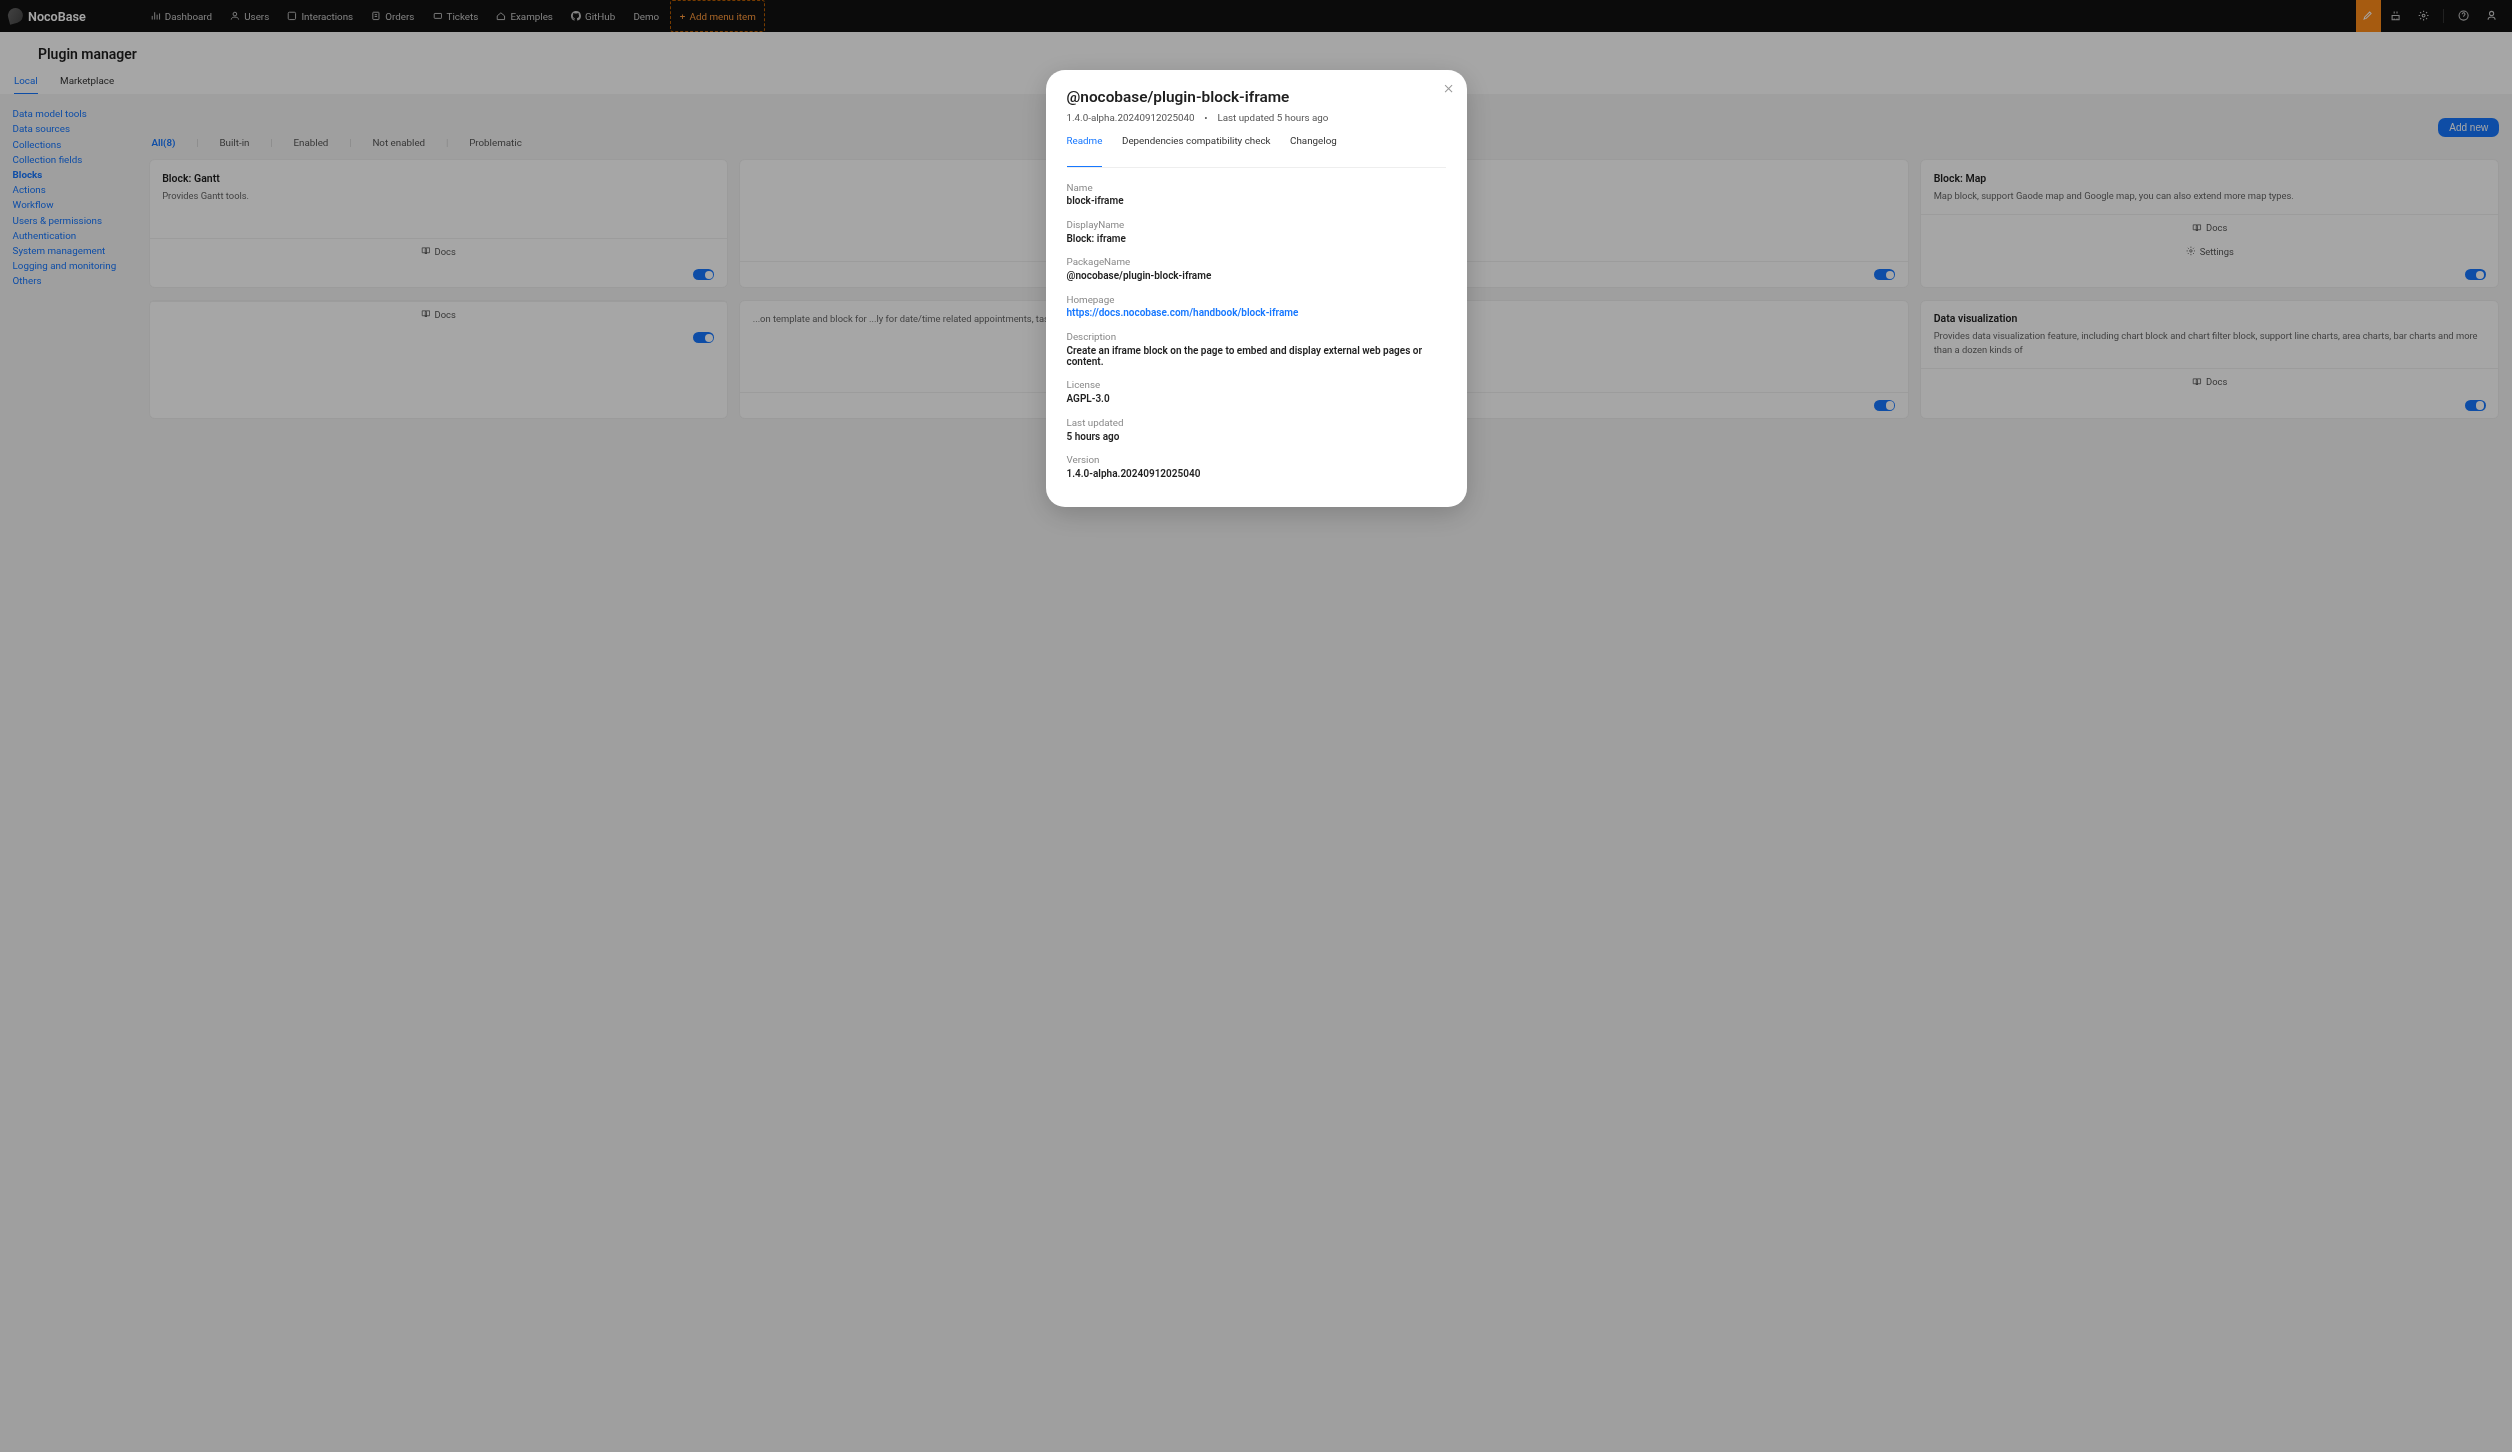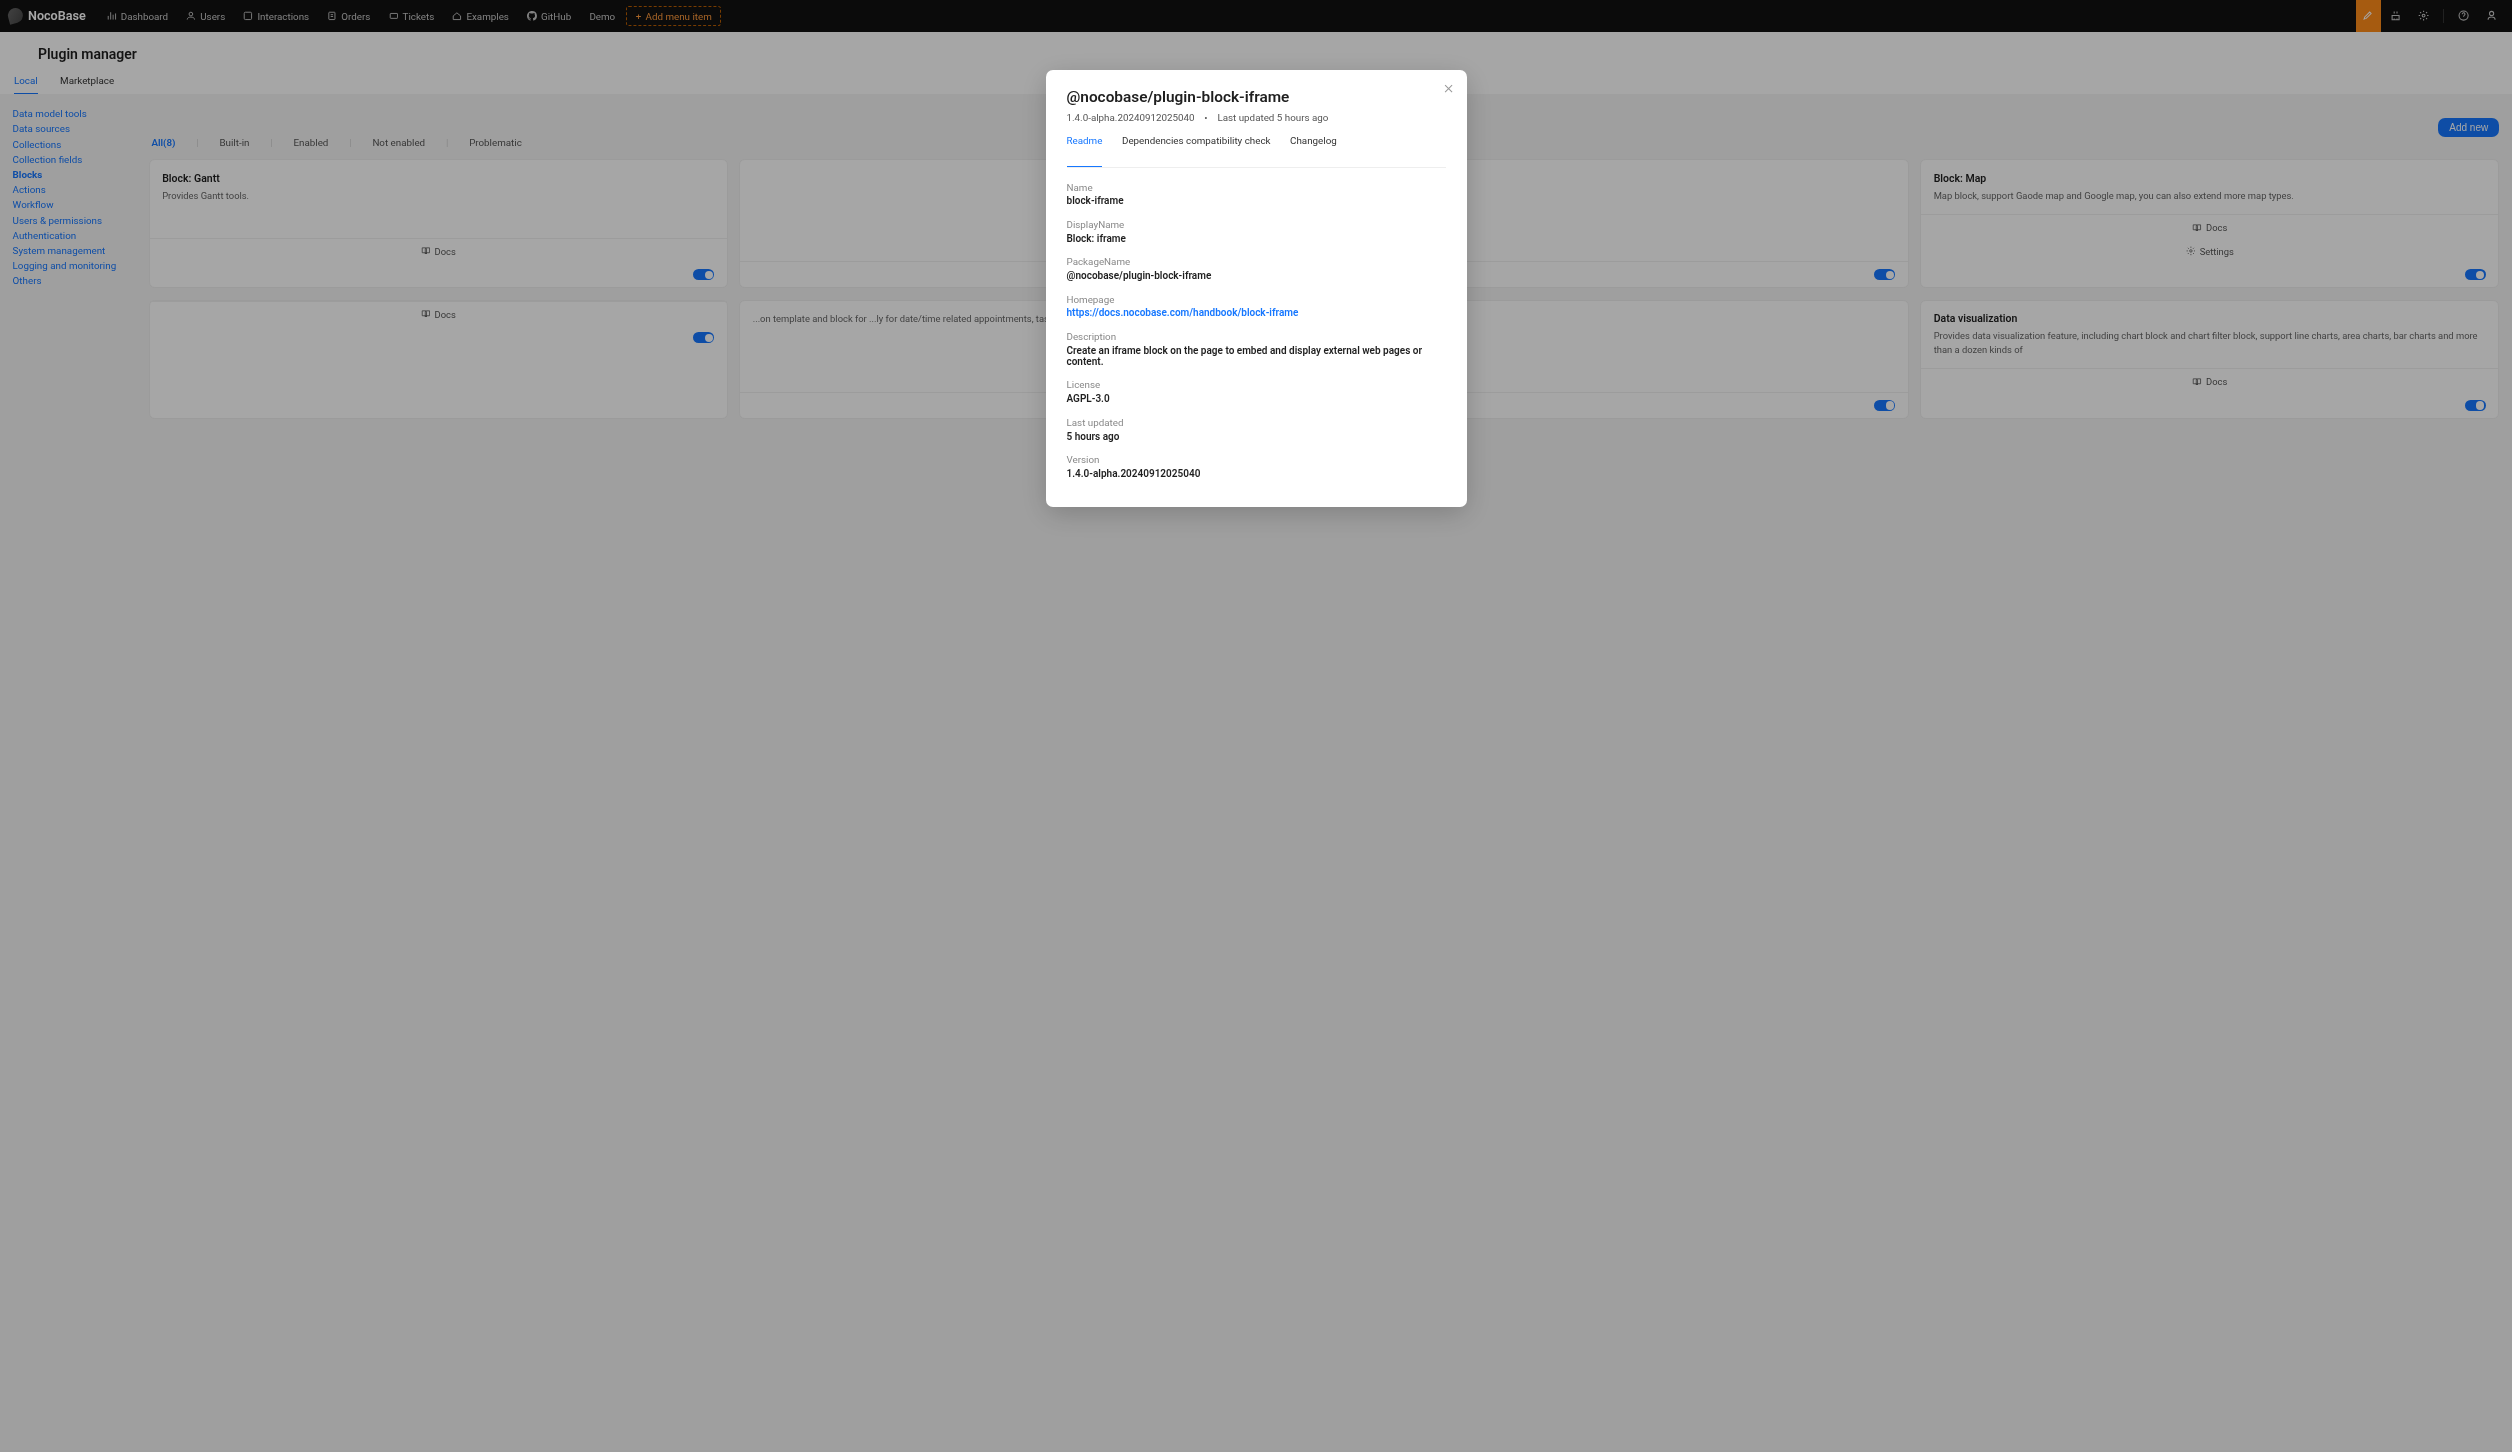--- a/index.html
+++ b/index.html
@@ -8,23 +8,23 @@
   background: #f5f5f5;
   color: #1f1f1f;
   font-size: 9.8px;
 }
 
 
 .topnav {
   background: #111;
   height: 32px;
   display: flex;
-  align-items: center;
   padding: 0 8.4px;
   color: #d0d0d0;
+  gap: 44px;
 }
 .logo {
   display: flex;
   align-items: center;
   gap: 4.2px;
   margin-right: 14px;
   color: #fff;
   font-weight: 600;
   font-size: 12.6px;
 }
@@ -231,21 +231,21 @@
   inset: 0;
   background: rgba(0,0,0,0.35);
   display: flex;
   align-items: flex-start;
   justify-content: center;
   padding-top: 70px;
 }
 .modal {
   background: #fff;
   width: 421px;
-  border-radius: 7px;
+  border-radius: 19px;
   padding: 18px 21px 28px 21px;
   position: relative;
   box-shadow: 0 7px 28px rgba(0,0,0,0.2);
 }
 .modal-close {
   position: absolute;
   right: 12.6px;
   top: 12.6px;
   cursor: pointer;
   color: #999;

